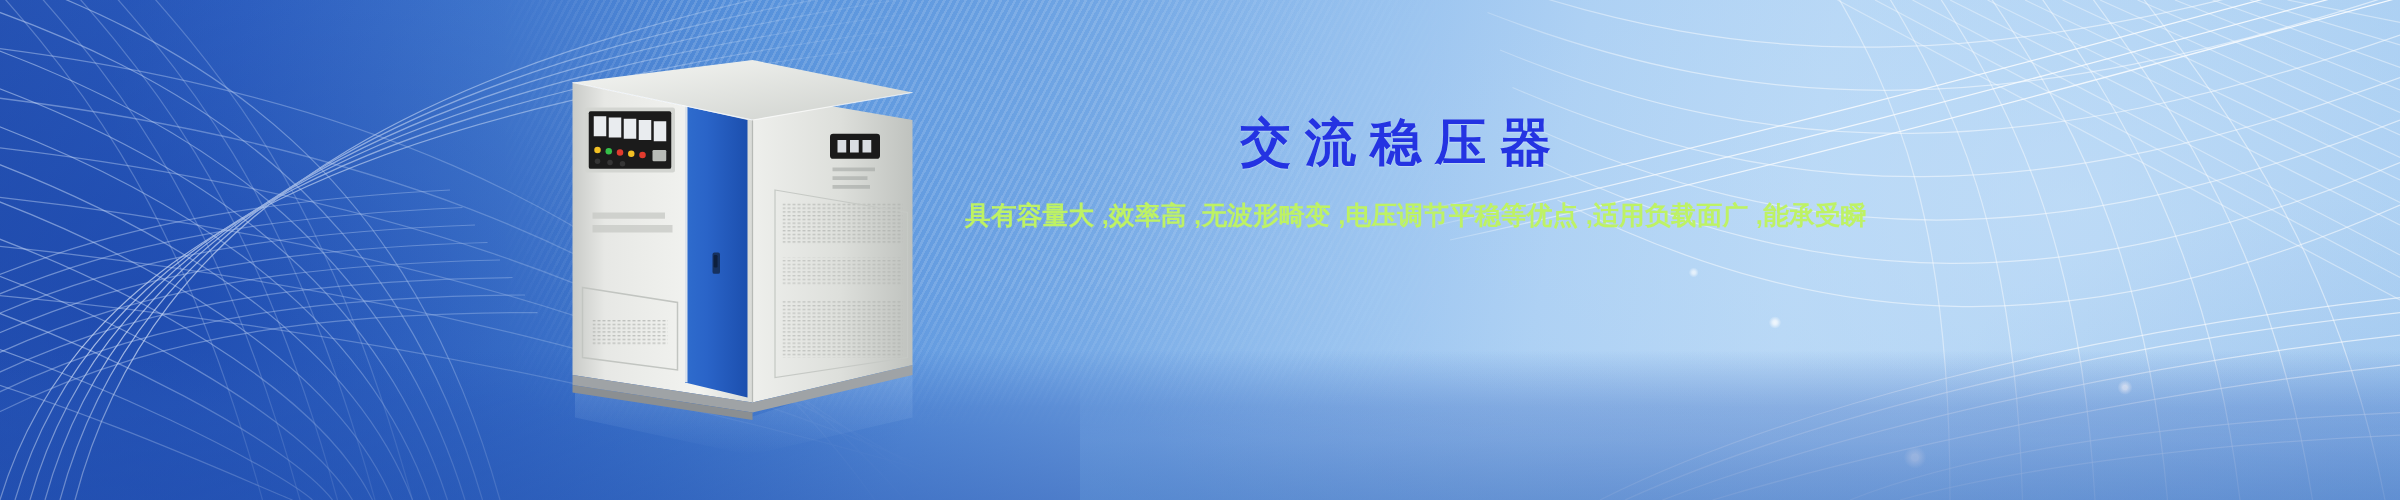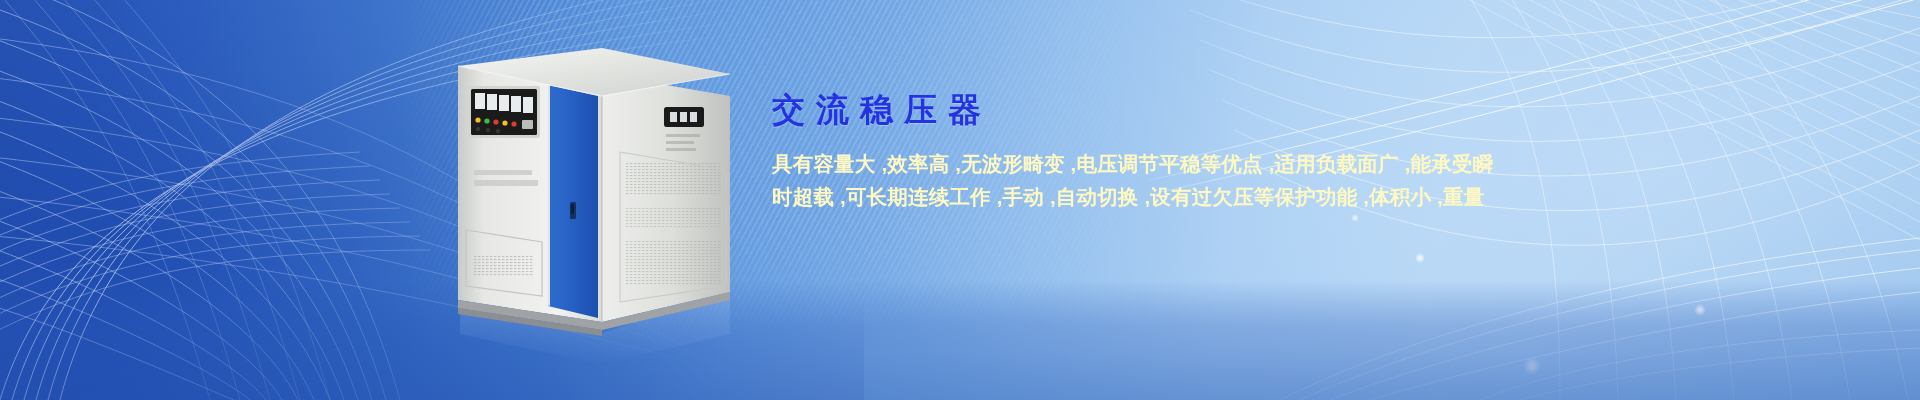--- a/index.html
+++ b/index.html
@@ -71,33 +71,34 @@
   .product{
     position:absolute;left:430px;top:34px;width:310px;height:300px;
   }
   .product svg{display:block;width:310px;height:330px;}
 
   
   .copy{
     position:absolute;left:772px;top:92px;width:700px;
   }
   .headline{
-    font-size:33px;
+    font-size:41px;
     font-weight:bold;
     letter-spacing:11px;
     color:#2433e2;
     line-height:1.1;
     margin:0 0 20px 0;
     text-shadow:0 1px 1px rgba(255,255,255,.30);
     white-space:nowrap;
+    text-align:center;
   }
   .desc{
     font-size:20.5px;
     font-weight:bold;
-    color:#fef9c3;
+    color:#bef264;
     line-height:32.5px;
     letter-spacing:.2px;
     margin:0;
     width:640px;
   }
   .desc .ln{display:block;white-space:nowrap;}
 </style>
 </head>
 <body>
 
@@ -372,17 +373,16 @@
       <path d="M28,32 L172,62" stroke="#ffffff" stroke-width="1" fill="none" opacity=".8"></path>
       <path d="M172,62 L300,40" stroke="#ffffff" stroke-width="1" fill="none" opacity=".7"></path>
     </svg>
   </div>
 
   <div class="copy">
     <h1 class="headline">交流稳压器</h1>
 
     <p class="desc">
       <span class="ln">具有容量大 ,效率高 ,无波形畸变 ,电压调节平稳等优点 ,适用负载面广 ,能承受瞬</span>
-      <span class="ln">时超载 ,可长期连续工作 ,手动 ,自动切换 ,设有过欠压等保护功能 ,体积小 ,重量</span>
     </p>
   </div>
 
 </div>
 
 </body></html>

